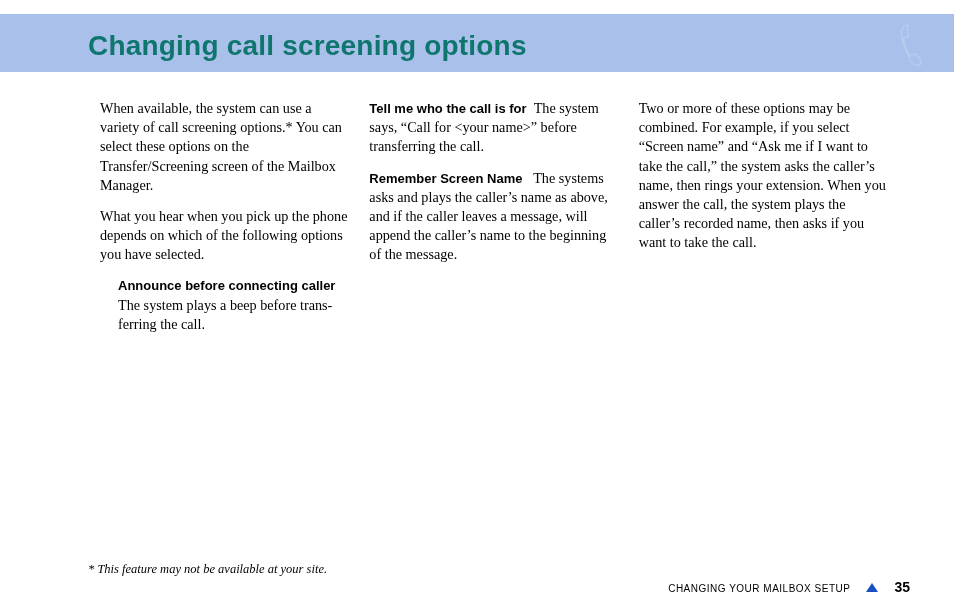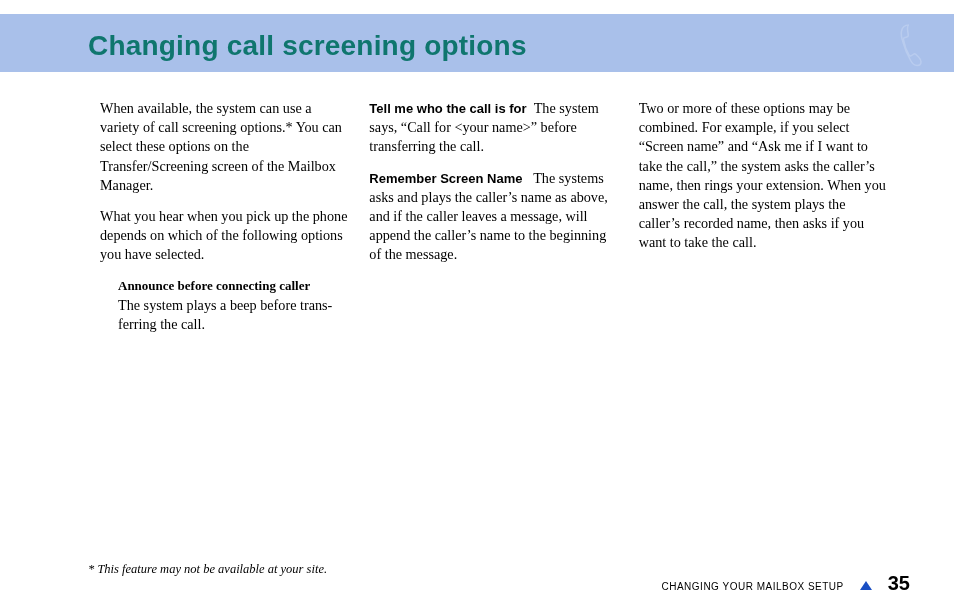--- a/index.html
+++ b/index.html
@@ -6,25 +6,25 @@
     html, body { width: 954px; height: 613px; background: #fff; font-family: Georgia, 'Times New Roman', serif; color: #000; }
     .page { width: 954px; height: 613px; position: relative; }
     .header-band { position: absolute; top: 14px; left: 0; width: 954px; height: 58px; background: #a9c0ea; }
     .phone-icon { position: absolute; right: 30px; top: 8px; width: 48px; height: 48px; opacity: 0.35; }
     .phone-icon svg { width: 100%; height: 100%; }
     .title { position: absolute; top: 30px; left: 88px; font-family: Arial, Helvetica, sans-serif; font-weight: bold; font-size: 28px; color: #0f766e; letter-spacing: 0.2px; }
     .content { position: absolute; top: 90px; left: 100px; width: 790px; display: flex; gap: 18px; margin-top: 9px; }
     .col { width: 252px; font-size: 14.2px; line-height: 1.35; }
     .col p { margin-bottom: 12px; text-align: left; }
     .indent { margin-left: 18px; margin-bottom: 12px; }
-    .optlabel { font-family: Liberation Serif, serif; font-weight: bold; font-size: 13px; text-align: center; }
+    .optlabel { font-family: Liberation Sans, sans-serif; font-weight: bold; font-size: 13px; text-align: center; }
     .footnote { position: absolute; left: 88px; top: 562px; font-style: italic; font-size: 12.5px; }
     .footer { position: absolute; right: 44px; bottom: 18px; font-family: Arial, Helvetica, sans-serif; font-size: 10px; letter-spacing: 0.5px; display: flex; align-items: baseline; gap: 16px; }
     .footer-triangle { display: inline-block; width: 0; height: 0; border-left: 6px solid transparent; border-right: 6px solid transparent; border-bottom: 9px solid #1a4fc3; vertical-align: baseline; }
-    .page-num { font-family: Arial, Helvetica, sans-serif; font-weight: bold; font-size: 20px; letter-spacing: 0; }
+    .page-num { font-family: Arial, Helvetica, sans-serif; font-weight: bold; font-size: 14px; letter-spacing: 0; }
     .run-label { font-family: Arial, Helvetica, sans-serif; font-weight: bold; font-size: 13px; }
   </style>
 </head>
 <body>
 <div class="page">
   <div class="header-band">
     <span class="phone-icon">
       <svg viewBox="0 0 64 64">
           <path d="M44 4c-5 0-9 3-10 8-1 4 0 9 2 15 2 7 6 17 10 24 2 4 5 7 9 7 3 0 5-2 5-5 0-2-1-4-3-6l-4-4c-1-1-2-1-3 0l-3 2c-1 1-2 0-3-1-3-5-6-13-7-19-1-3 0-4 1-4l3-1c1 0 2-1 2-3l-1-7c0-3 1-6 2-6z" fill="none" stroke="#d7e3f8" stroke-width="2"></path>
         </svg>

